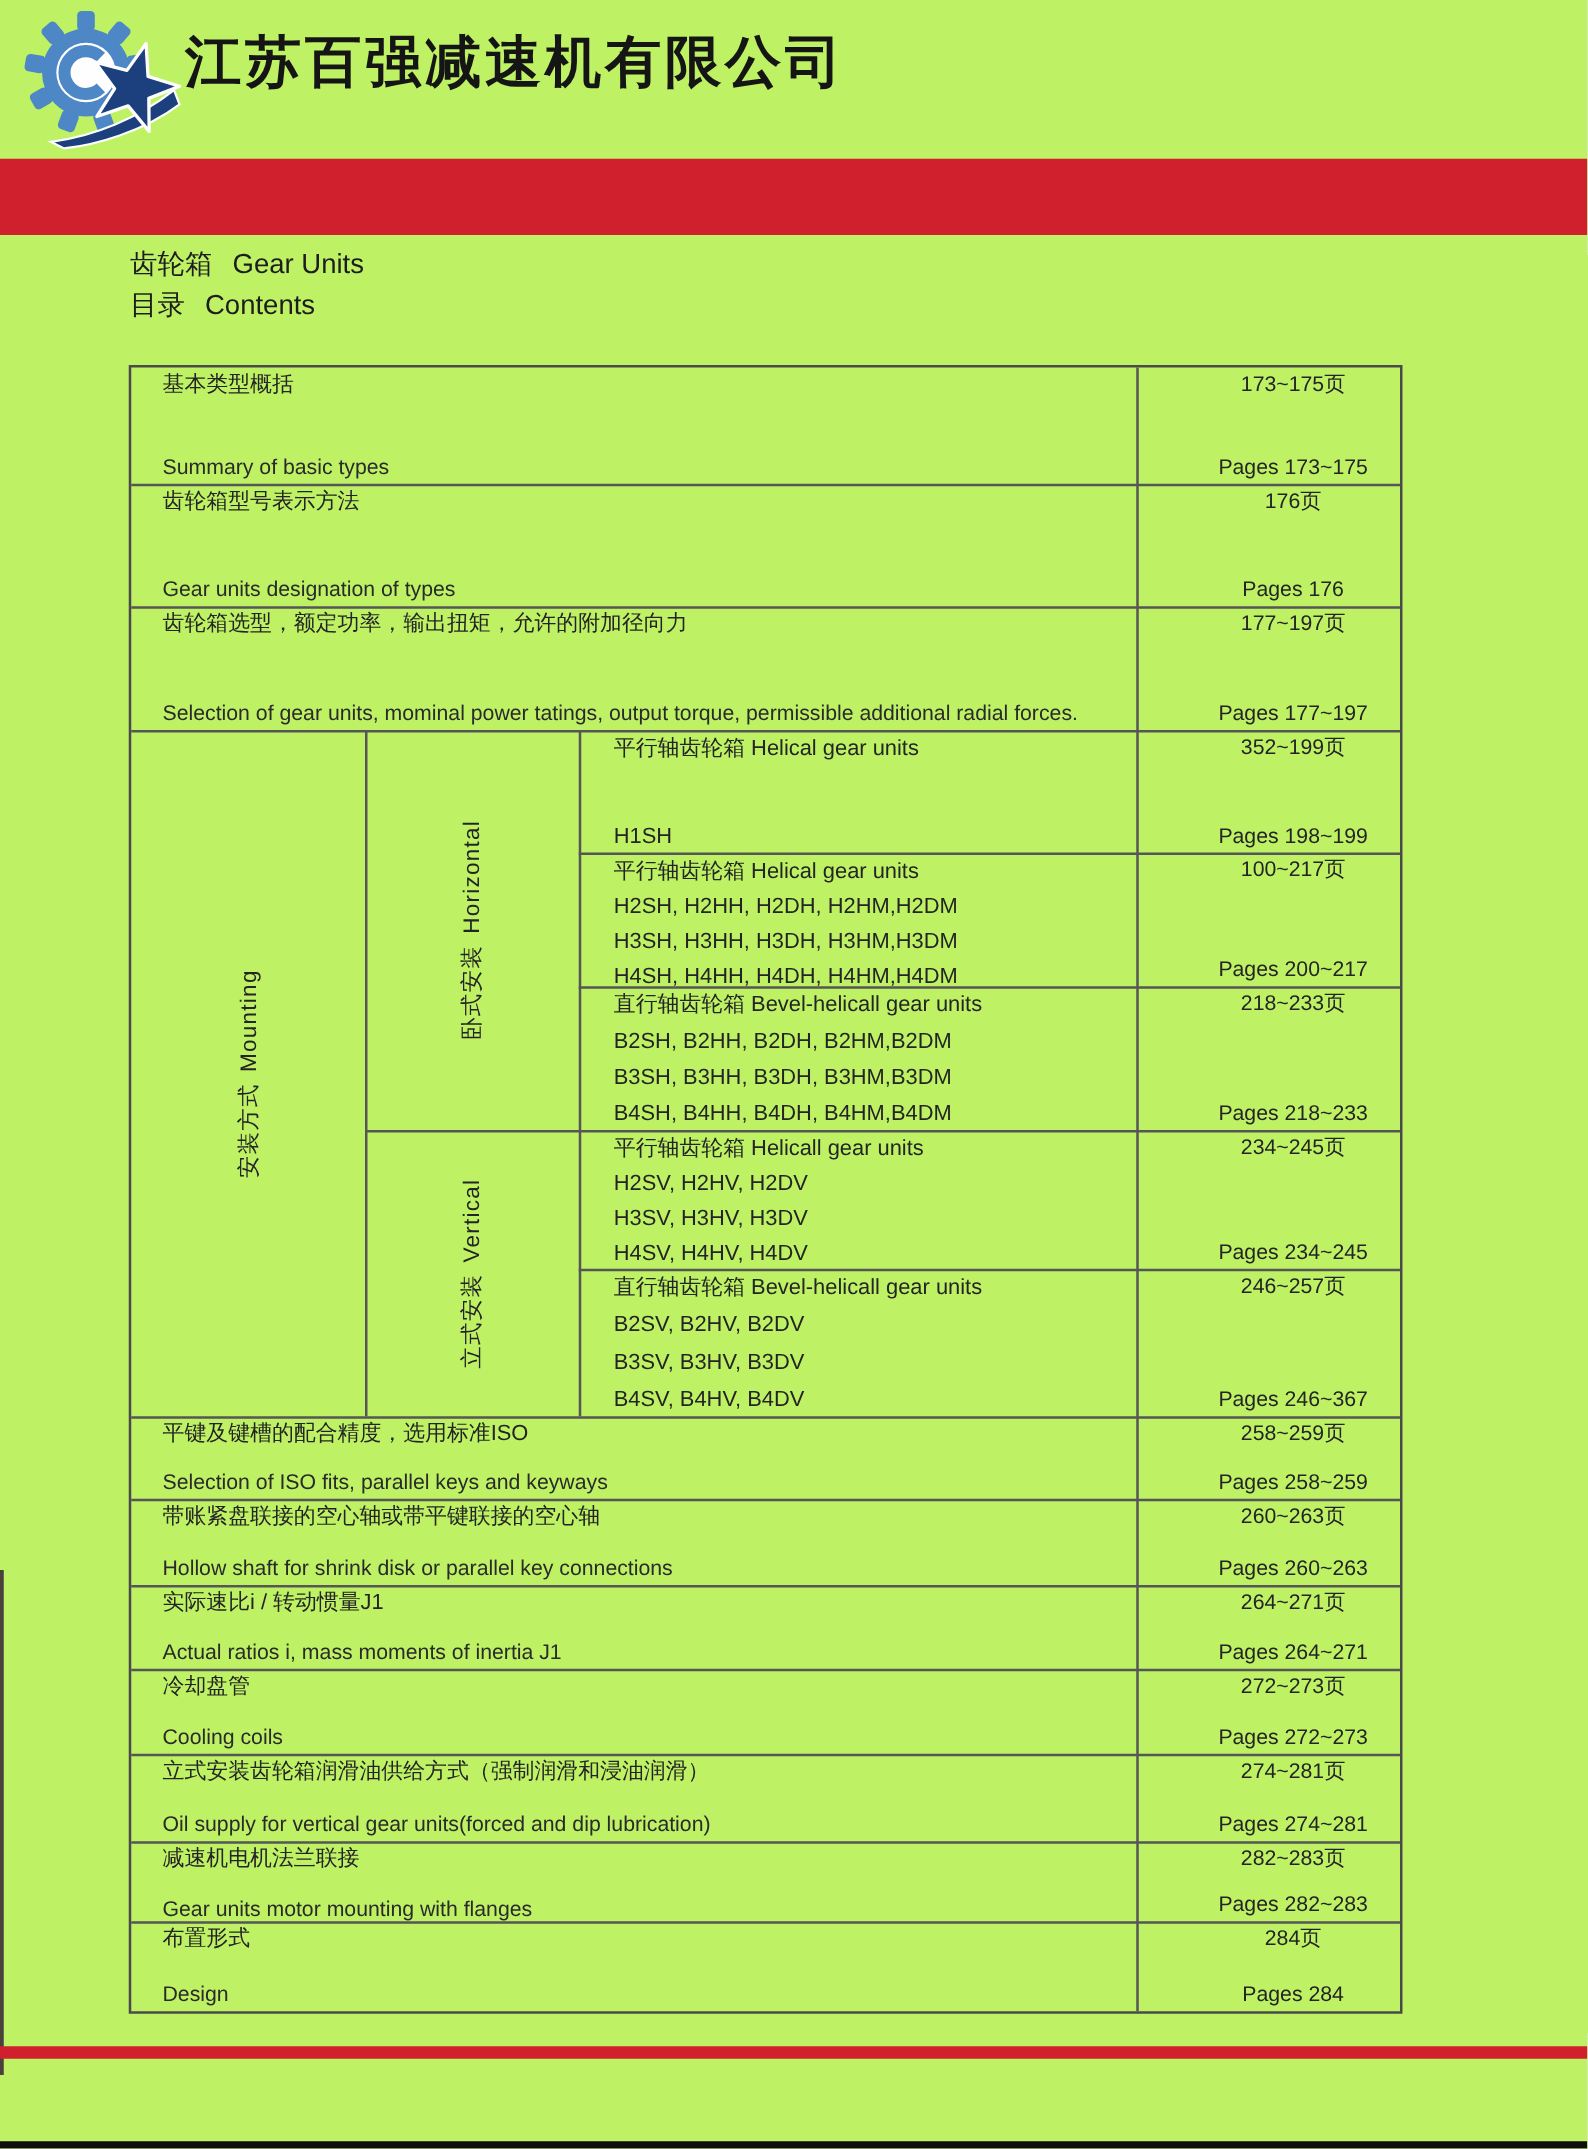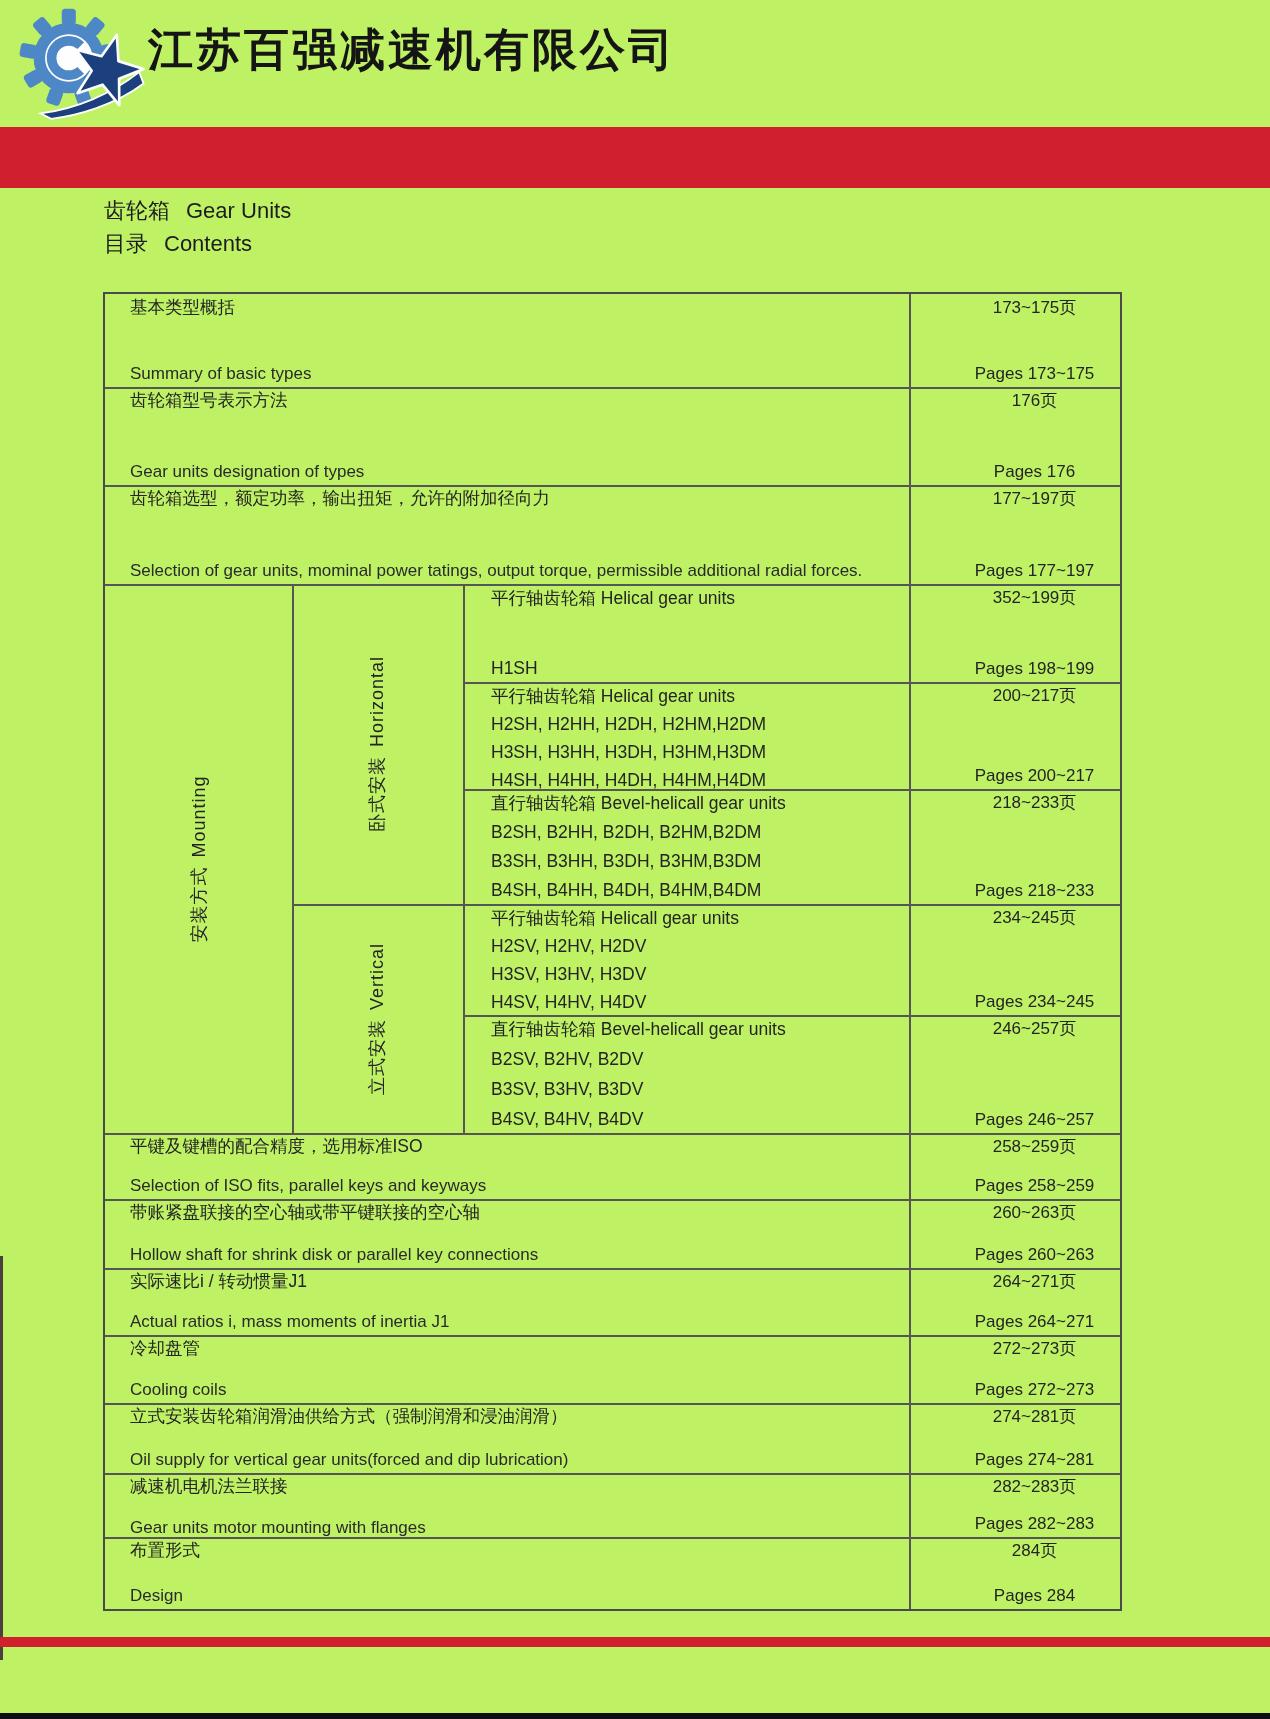--- a/index.html
+++ b/index.html
@@ -154,21 +154,21 @@
       <div>Pages 198~199</div>
     </div>
 
     <div class="cell content" style="top:388px; height:107px">
       <div class="ln">平行轴齿轮箱 Helical gear units</div>
       <div class="ln">H2SH, H2HH, H2DH, H2HM,H2DM</div>
       <div class="ln">H3SH, H3HH, H3DH, H3HM,H3DM</div>
       <div class="ln">H4SH, H4HH, H4DH, H4HM,H4DM</div>
     </div>
     <div class="cell pages" style="top:388px; height:107px">
-      <div>200~217页</div>
+      <div>100~217页</div>
       <div>Pages 200~217</div>
     </div>
 
     <div class="cell content" style="top:495px; height:115px">
       <div class="ln">直行轴齿轮箱 Bevel-helicall gear units</div>
       <div class="ln">B2SH, B2HH, B2DH, B2HM,B2DM</div>
       <div class="ln">B3SH, B3HH, B3DH, B3HM,B3DM</div>
       <div class="ln">B4SH, B4HH, B4DH, B4HM,B4DM</div>
     </div>
     <div class="cell pages" style="top:495px; height:115px">
@@ -188,21 +188,21 @@
     </div>
 
     <div class="cell content" style="top:721px; height:118px">
       <div class="ln">直行轴齿轮箱 Bevel-helicall gear units</div>
       <div class="ln">B2SV, B2HV, B2DV</div>
       <div class="ln">B3SV, B3HV, B3DV</div>
       <div class="ln">B4SV, B4HV, B4DV</div>
     </div>
     <div class="cell pages" style="top:721px; height:118px">
       <div>246~257页</div>
-      <div>Pages 246~257</div>
+      <div>Pages 246~367</div>
     </div>
 
     <div class="cell main" style="top:839px; height:66px">
       <div class="zh">平键及键槽的配合精度，选用标准ISO</div>
       <div class="en">Selection of ISO fits, parallel keys and keyways</div>
     </div>
     <div class="cell pages" style="top:839px; height:66px">
       <div>258~259页</div>
       <div>Pages 258~259</div>
     </div>

